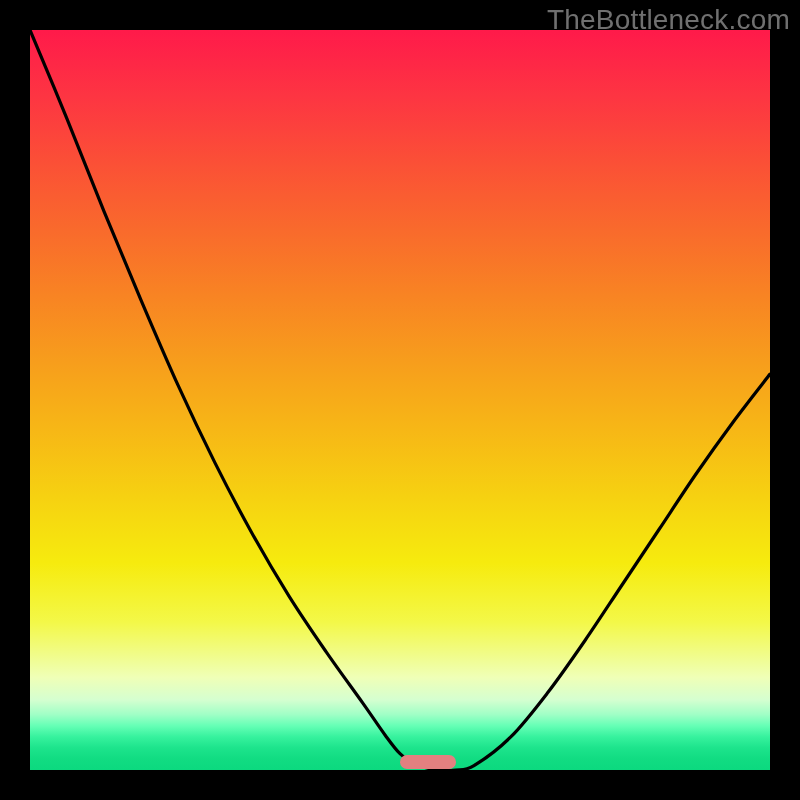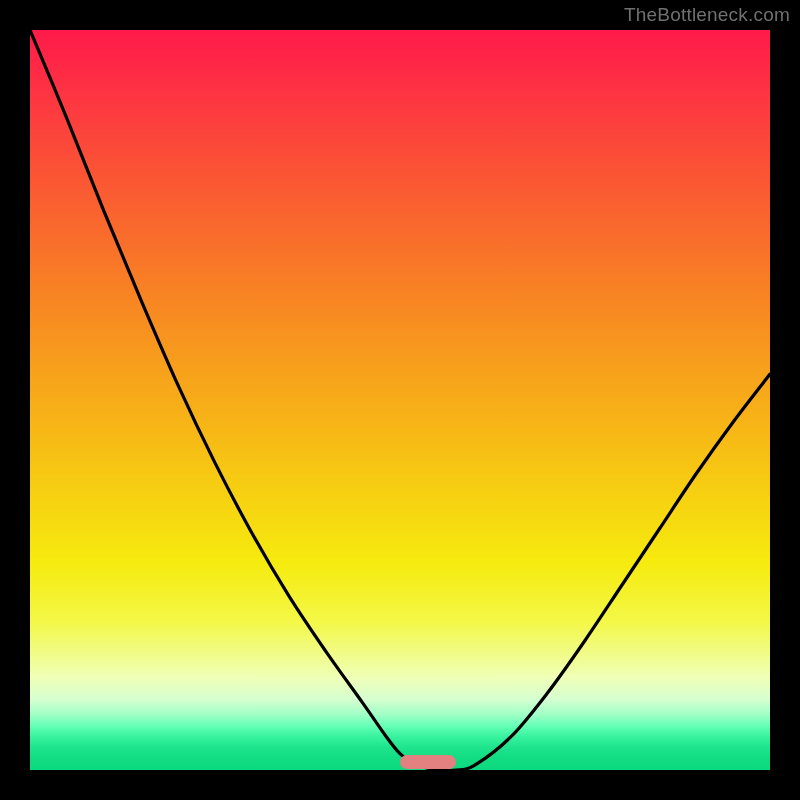--- a/index.html
+++ b/index.html
@@ -15,21 +15,21 @@
     position: relative;
     width: 800px;
     height: 800px;
     background: #000;
   }
   .watermark {
     position: absolute;
     top: 4px;
     right: 10px;
     color: #707070;
-    font-size: 19px;
+    font-size: 28px;
     font-weight: 500;
     letter-spacing: 0.2px;
     z-index: 5;
   }
   .plot-area {
     position: absolute;
     left: 30px;
     top: 30px;
     width: 740px;
     height: 740px;

